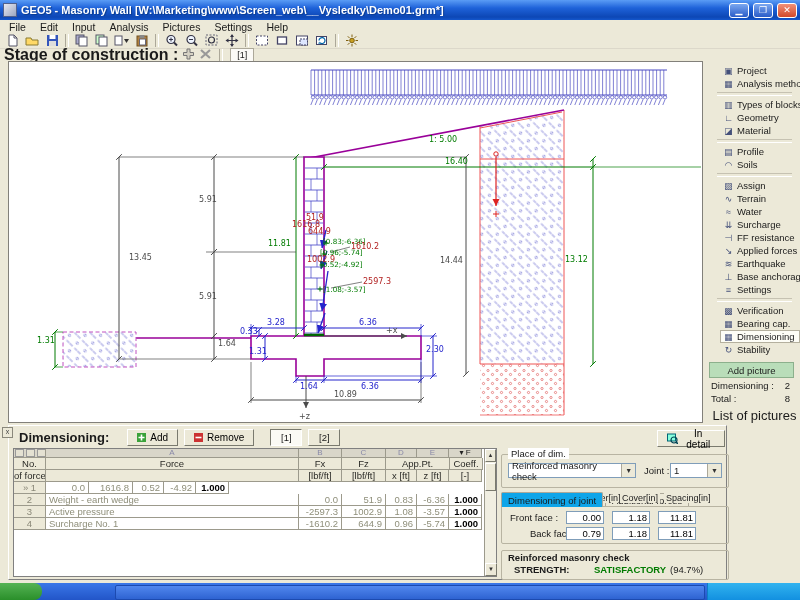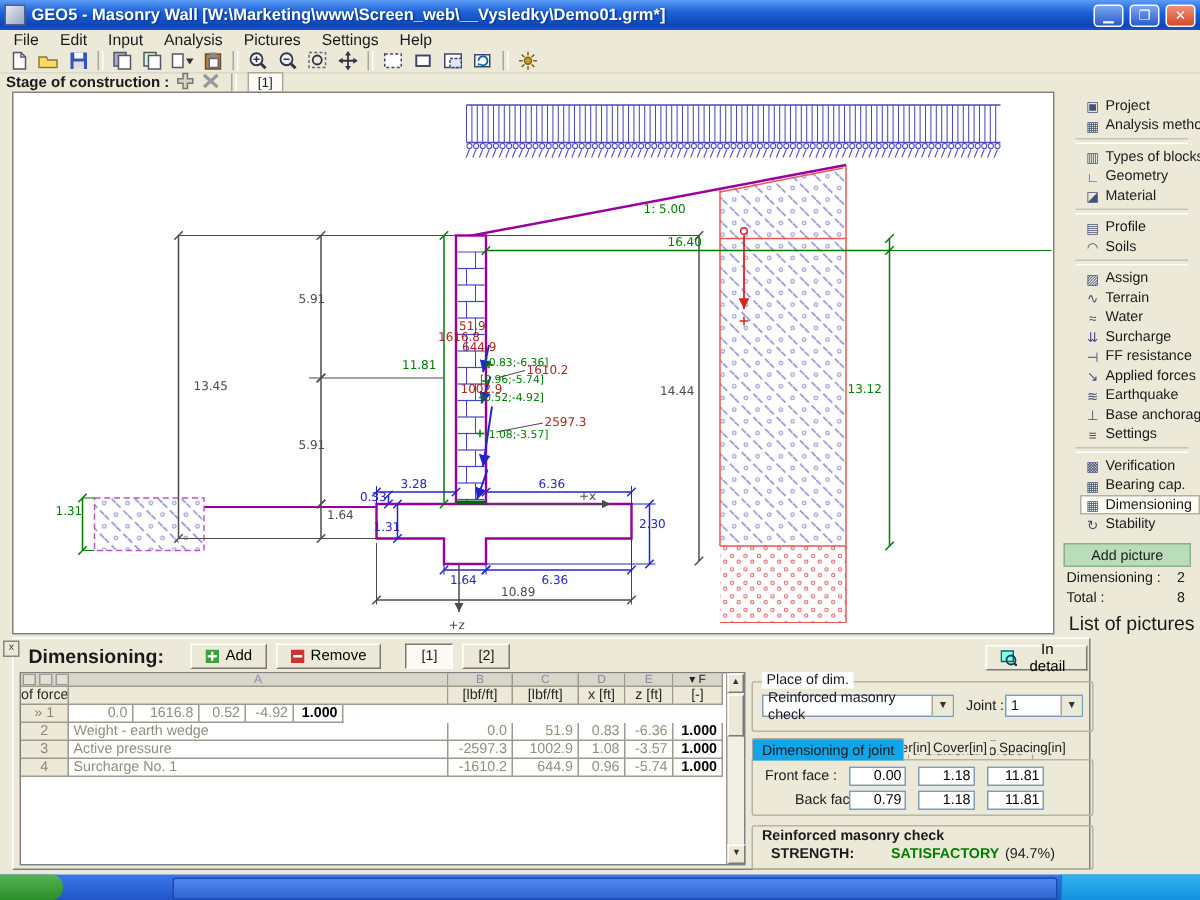--- a/index.html
+++ b/index.html
@@ -19,21 +19,21 @@
   
   #menubar{position:absolute;left:0;top:20px;width:800px;height:13px;display:flex;align-items:center;
     background:#ece9d8;padding-left:2px;box-sizing:border-box;}
   .mitem{padding:8px 7px;font-size:10.5px;}
   #toolbar{position:absolute;left:0;top:33px;width:800px;height:16px;display:flex;align-items:center;
     padding-left:2px;box-sizing:border-box;border-bottom:1px solid #dcd8ca;}
   .tbtn{width:20px;height:15px;display:flex;align-items:center;justify-content:center;}
   .tsep{width:2px;height:13px;border-left:1px solid #aca899;border-right:1px solid #fff;margin:0 3px;}
   #stagebar{position:absolute;left:0;top:49px;width:800px;height:12px;display:flex;align-items:center;
     padding-left:4px;box-sizing:border-box;gap:4px;}
-  #stagebar .slabel{font-weight:bold;font-size:10px;}
+  #stagebar .slabel{font-weight:bold;font-size:16px;}
   .stagebtn{min-width:22px;height:12px;border:1px solid #aca899;background:#fbfaf6;display:flex;
     align-items:center;justify-content:center;font-size:9px;}
   
   #canvas{position:absolute;left:8px;top:61px;width:693px;height:360px;background:#fff;
     border:1px solid #82807a;box-sizing:content-box;}
   
   #sidebar{position:absolute;left:703px;top:61px;width:97px;height:362px;padding:3px 0 0 20px;box-sizing:border-box;}
   .sb-item{display:flex;align-items:center;gap:3px;height:13px;font-size:9.5px;white-space:nowrap;cursor:default;}
   .sb-item .ig{width:11px;font-size:9px;color:#44507a;text-align:center;flex:0 0 11px;}
   .sb-item.sel{background:#fdfdf6;border:1px solid #b4b09e;box-sizing:border-box;margin-left:-3px;padding-left:2px;}
@@ -838,20 +838,28 @@
           <div class="trow letters">
             <div class="tc gut" style="width: 32px;"><span style="display:inline-block;width:7px;height:6px;border:1px solid #999;margin:0 1px;background:#e4e1d2;"></span><span style="display:inline-block;width:7px;height:6px;border:1px solid #999;margin:0 1px;background:#e4e1d2;"></span><span style="display:inline-block;width:7px;height:6px;border:1px solid #999;margin:0 1px;background:#e4e1d2;"></span></div>
             <div class="tc " style="width: 253px;">A</div>
             <div class="tc " style="width: 43px;">B</div>
             <div class="tc " style="width: 44px;">C</div>
             <div class="tc " style="width: 31px;">D</div>
             <div class="tc " style="width: 32px;">E</div>
             <div class="tc " style="width: 33px;"><span style="color:#222">▾ F</span></div>
           </div>
           <div class="trow hdr">
+            <div class="tc " style="width: 32px;">No.</div>
+            <div class="tc " style="width: 253px;">Force</div>
+            <div class="tc " style="width: 43px;">Fx</div>
+            <div class="tc " style="width: 44px;">Fz</div>
+            <div class="tc " style="width: 64px;">App.Pt.</div>
+            <div class="tc " style="width: 33px;">Coeff.</div>
+          </div>
+          <div class="trow hdr">
             <div class="tc " style="width: 32px;">of force</div>
             <div class="tc " style="width: 253px;"></div>
             <div class="tc " style="width: 43px;">[lbf/ft]</div>
             <div class="tc " style="width: 44px;">[lbf/ft]</div>
             <div class="tc " style="width: 31px;">x [ft]</div>
             <div class="tc " style="width: 32px;">z [ft]</div>
             <div class="tc " style="width: 33px;">[-]</div>
           </div>
           <div class="trow drow">
             <div class="tc gut" style="width: 32px;">» 1</div>

